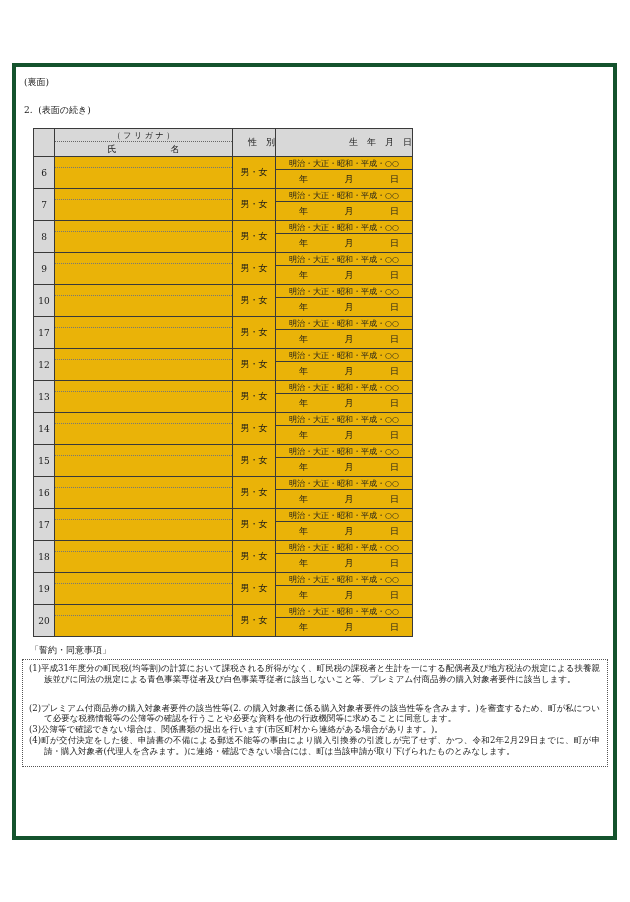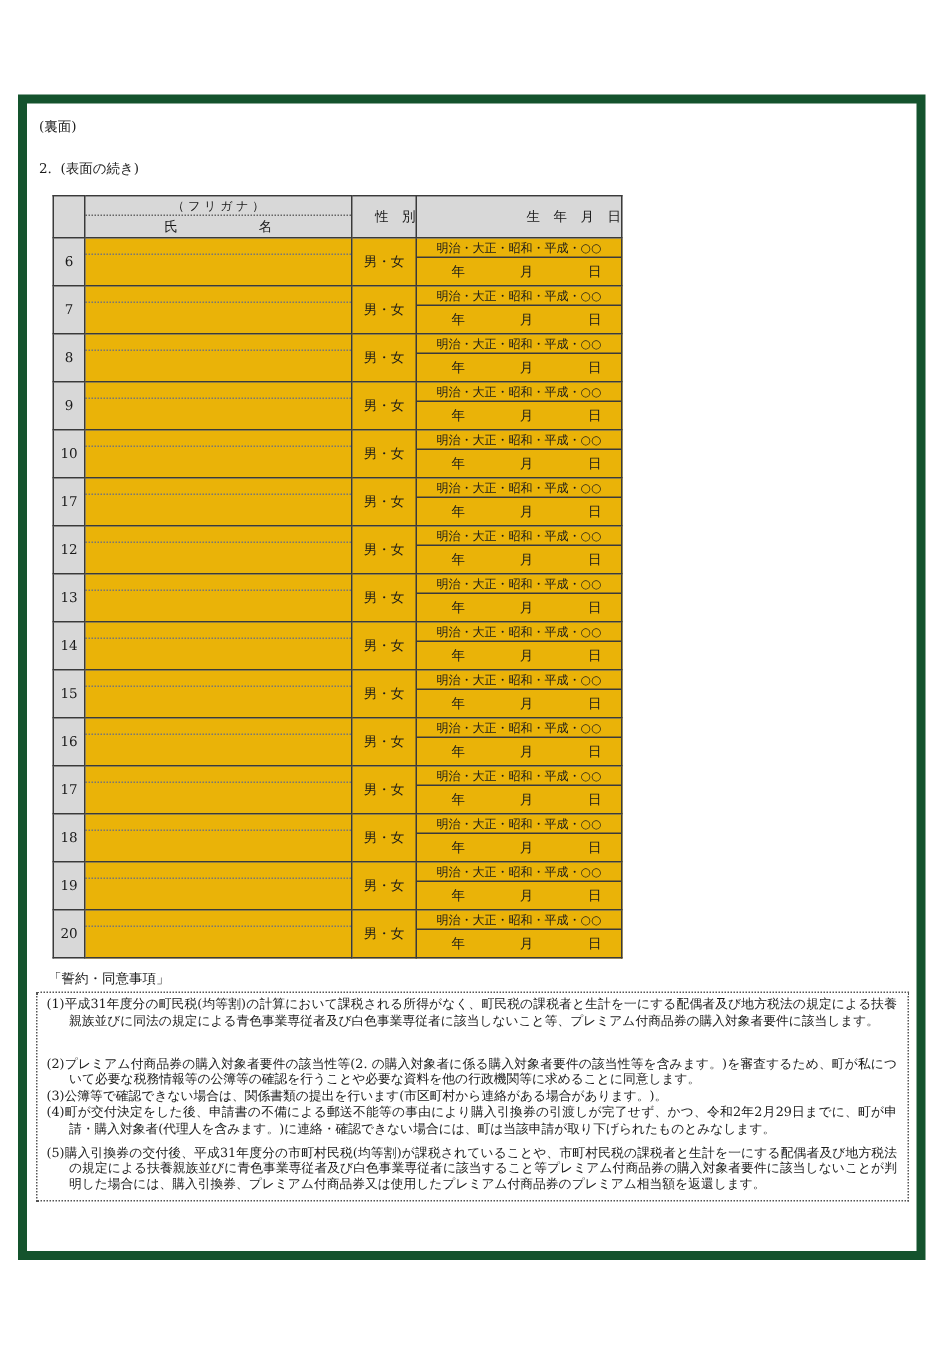--- a/index.html
+++ b/index.html
@@ -12,21 +12,21 @@
     color: #1a1a1a;
     -webkit-font-smoothing: antialiased;
   }
   .form-code {
     position: absolute; left: 13px; top: 46px;
     font-size: 14px; letter-spacing: 0.5px; margin-top: 17px;
   }
   .outer-box {
     position: absolute; left: 12px; top: 63px;
     width: 605px; height: 777px;
-    border: 6px solid #14532d;
+    border: 4px solid #14532d;
     background: #fff;
     overflow: hidden;
   }
   .side-label { margin: 9px 0 0 8px; font-size: 9px; }
   .section-heading { margin: 15px 0 0 8px; font-size: 9px; white-space: pre; }
   .instruction {
     margin: 10px 10px 0 23px;
     width: 560px;
     font-size: 9px; line-height: 12.5px;
     text-align: justify;
@@ -359,15 +359,14 @@
       </tbody>
   </table>
 
 
   <div class="pledge-title">「誓約・同意事項」</div>
   <div class="pledge-box" id="pledge-box">
       <div class="pledge-item gap-lg">(1)平成31年度分の町民税(均等割)の計算において課税される所得がなく、町民税の課税者と生計を一にする配偶者及び地方税法の規定による扶養親族並びに同法の規定による青色事業専従者及び白色事業専従者に該当しないこと等、プレミアム付商品券の購入対象者要件に該当します。</div>
       <div class="pledge-item ">(2)プレミアム付商品券の購入対象者要件の該当性等(2. の購入対象者に係る購入対象者要件の該当性等を含みます。)を審査するため、町が私について必要な税務情報等の公簿等の確認を行うことや必要な資料を他の行政機関等に求めることに同意します。</div>
       <div class="pledge-item ">(3)公簿等で確認できない場合は、関係書類の提出を行います(市区町村から連絡がある場合があります。)。</div>
       <div class="pledge-item gap-md">(4)町が交付決定をした後、申請書の不備による郵送不能等の事由により購入引換券の引渡しが完了せず、かつ、令和2年2月29日までに、町が申請・購入対象者(代理人を含みます。)に連絡・確認できない場合には、町は当該申請が取り下げられたものとみなします。</div>
-      <div class="pledge-item ">(5)購入引換券の交付後、平成31年度分の市町村民税(均等割)が課税されていることや、市町村民税の課税者と生計を一にする配偶者及び地方税法の規定による扶養親族並びに青色事業専従者及び白色事業専従者に該当すること等プレミアム付商品券の購入対象者要件に該当しないことが判明した場合には、購入引換券、プレミアム付商品券又は使用したプレミアム付商品券のプレミアム相当額を返還します。</div>
     </div>
 </div>
 
 </body></html>

